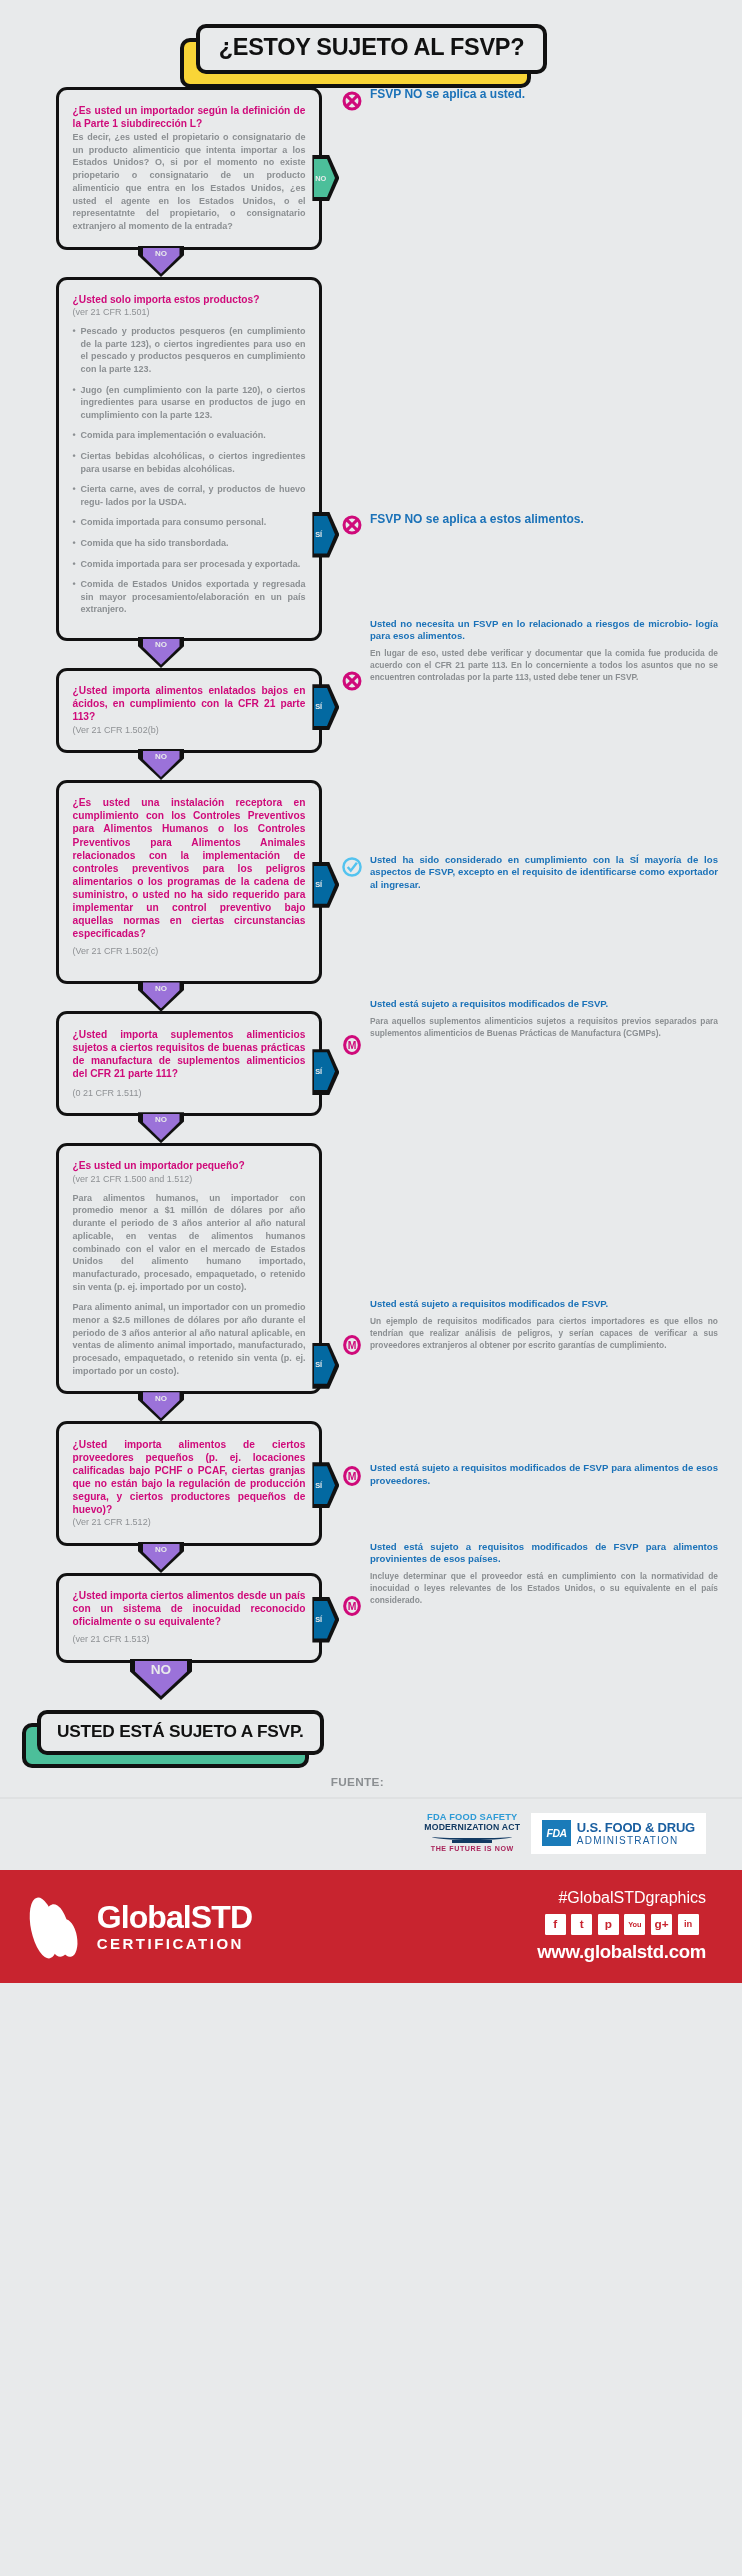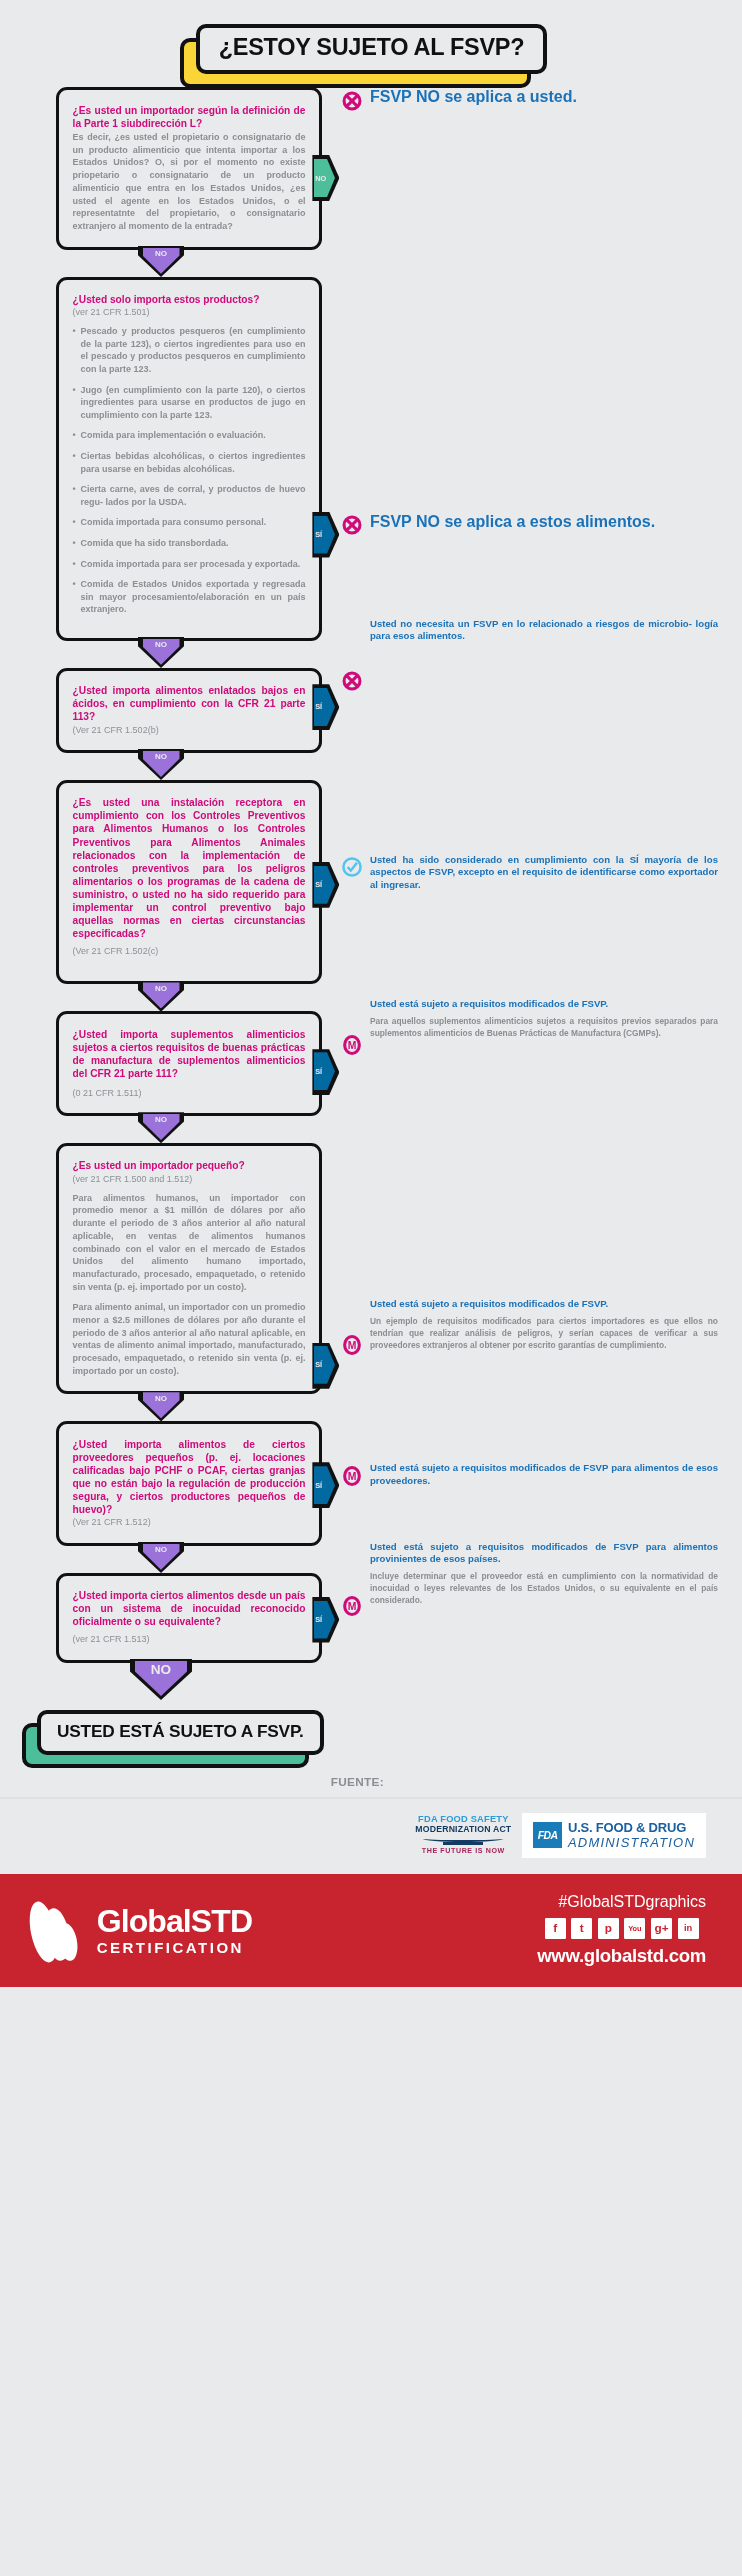--- a/index.html
+++ b/index.html
@@ -182,21 +182,21 @@
   }
   .ans-icon { flex: 0 0 22px; margin-top: 2.5px; }
   .ans-text { flex: 1; }
   .ans-head {
     color: #1b72b8;
     font-weight: bold;
     font-size: 9.6px;
     line-height: 1.3;
     text-align: justify;
   }
-  .ans-head.big { font-size: 16px; }
+  .ans-head.big { font-size: 12px; }
   .ans-sub {
     color: #8b8f92;
     font-weight: bold;
     font-size: 8.4px;
     line-height: 1.45;
     text-align: justify;
     margin-top: 4.3px;
   }
 
   
@@ -262,21 +262,21 @@
     display: flex;
     align-items: center;
     gap: 6.2px;
   }
   .fda-mark {
     background: #1a7bb9; color: #fff; font-weight: bold;
     font-size: 10.5px; padding: 6.2px 4.3px 7.4px 4.3px; letter-spacing: -0.6px;
     font-style: italic;
   }
   .fda-l1 { color: #1a5fa0; font-weight: bold; font-size: 13px; letter-spacing: -0.2px; }
-  .fda-l2 { color: #1a5fa0; font-size: 13px; letter-spacing: 1.2px; font-style: italic; }
+  .fda-l2 { color: #1a5fa0; font-size: 10px; letter-spacing: 1.2px; }
 
   
   .footer {
     background: #c8242f;
     height: 113px;
     display: flex;
     align-items: center;
     justify-content: space-between;
     padding: 0 37px 0 31px;
   }
@@ -397,20 +397,21 @@
       <div class="acol" style="margin-top:-50px">
         <div class="ans-icon" style="margin-top:52px">
           <svg width="22" height="22" viewBox="0 0 36 36">
               <circle cx="18" cy="18" r="13" fill="none" stroke="#cf0a7a" stroke-width="5"></circle>
               <line x1="10" y1="10" x2="26" y2="26" stroke="#cf0a7a" stroke-width="5"></line>
               <line x1="26" y1="10" x2="10" y2="26" stroke="#cf0a7a" stroke-width="5"></line>
             </svg>
         </div>
         <div class="ans-text">
           <div class="ans-head">Usted no necesita un FSVP en lo relacionado a riesgos de microbio- logía para esos alimentos.</div>
+          <div class="ans-sub">En lugar de eso, usted debe verificar y documentar que la comida fue producida de acuerdo con el CFR 21 parte 113. En lo concerniente a todos los asuntos que no se encuentren controladas por la parte 113, usted debe tener un FSVP.</div>
         </div>
       </div>
     </div>
 
     <div class="no-arrow-wrap" style="padding-left:0;width:322px">
       <div class="no-arrow-outer"></div>
       <div class="no-arrow">NO</div>
     </div>
 
     <div class="row">

